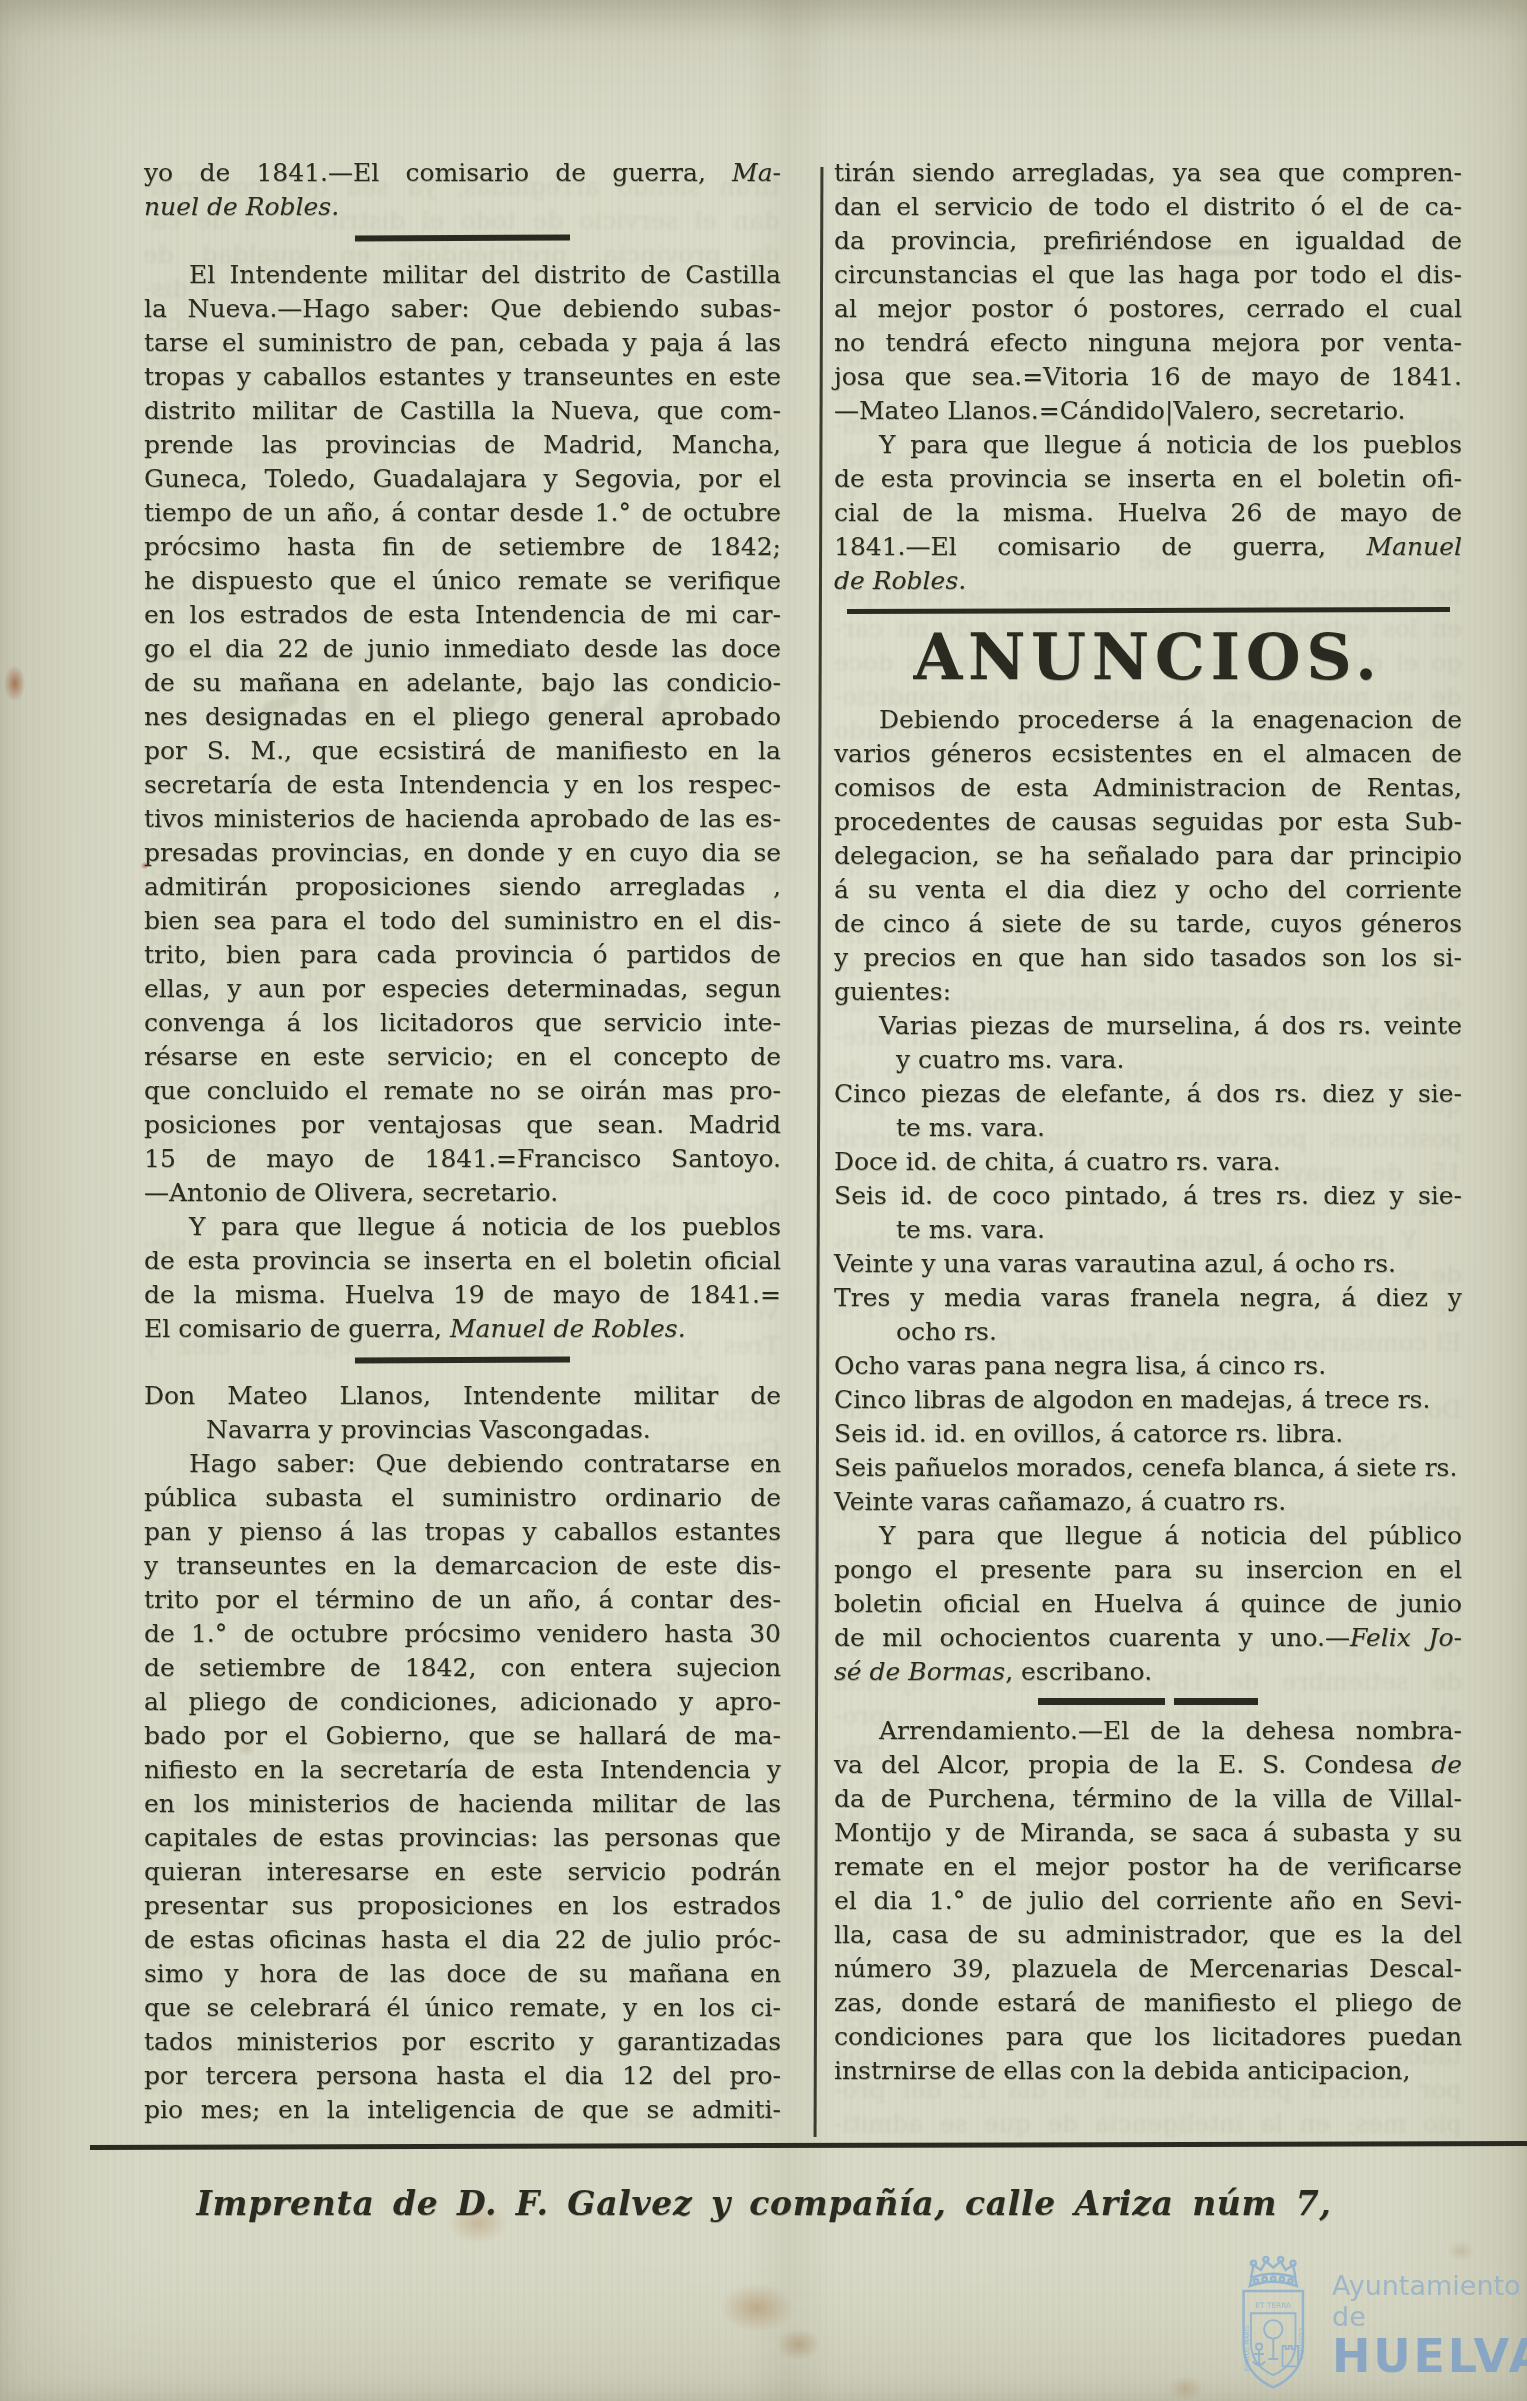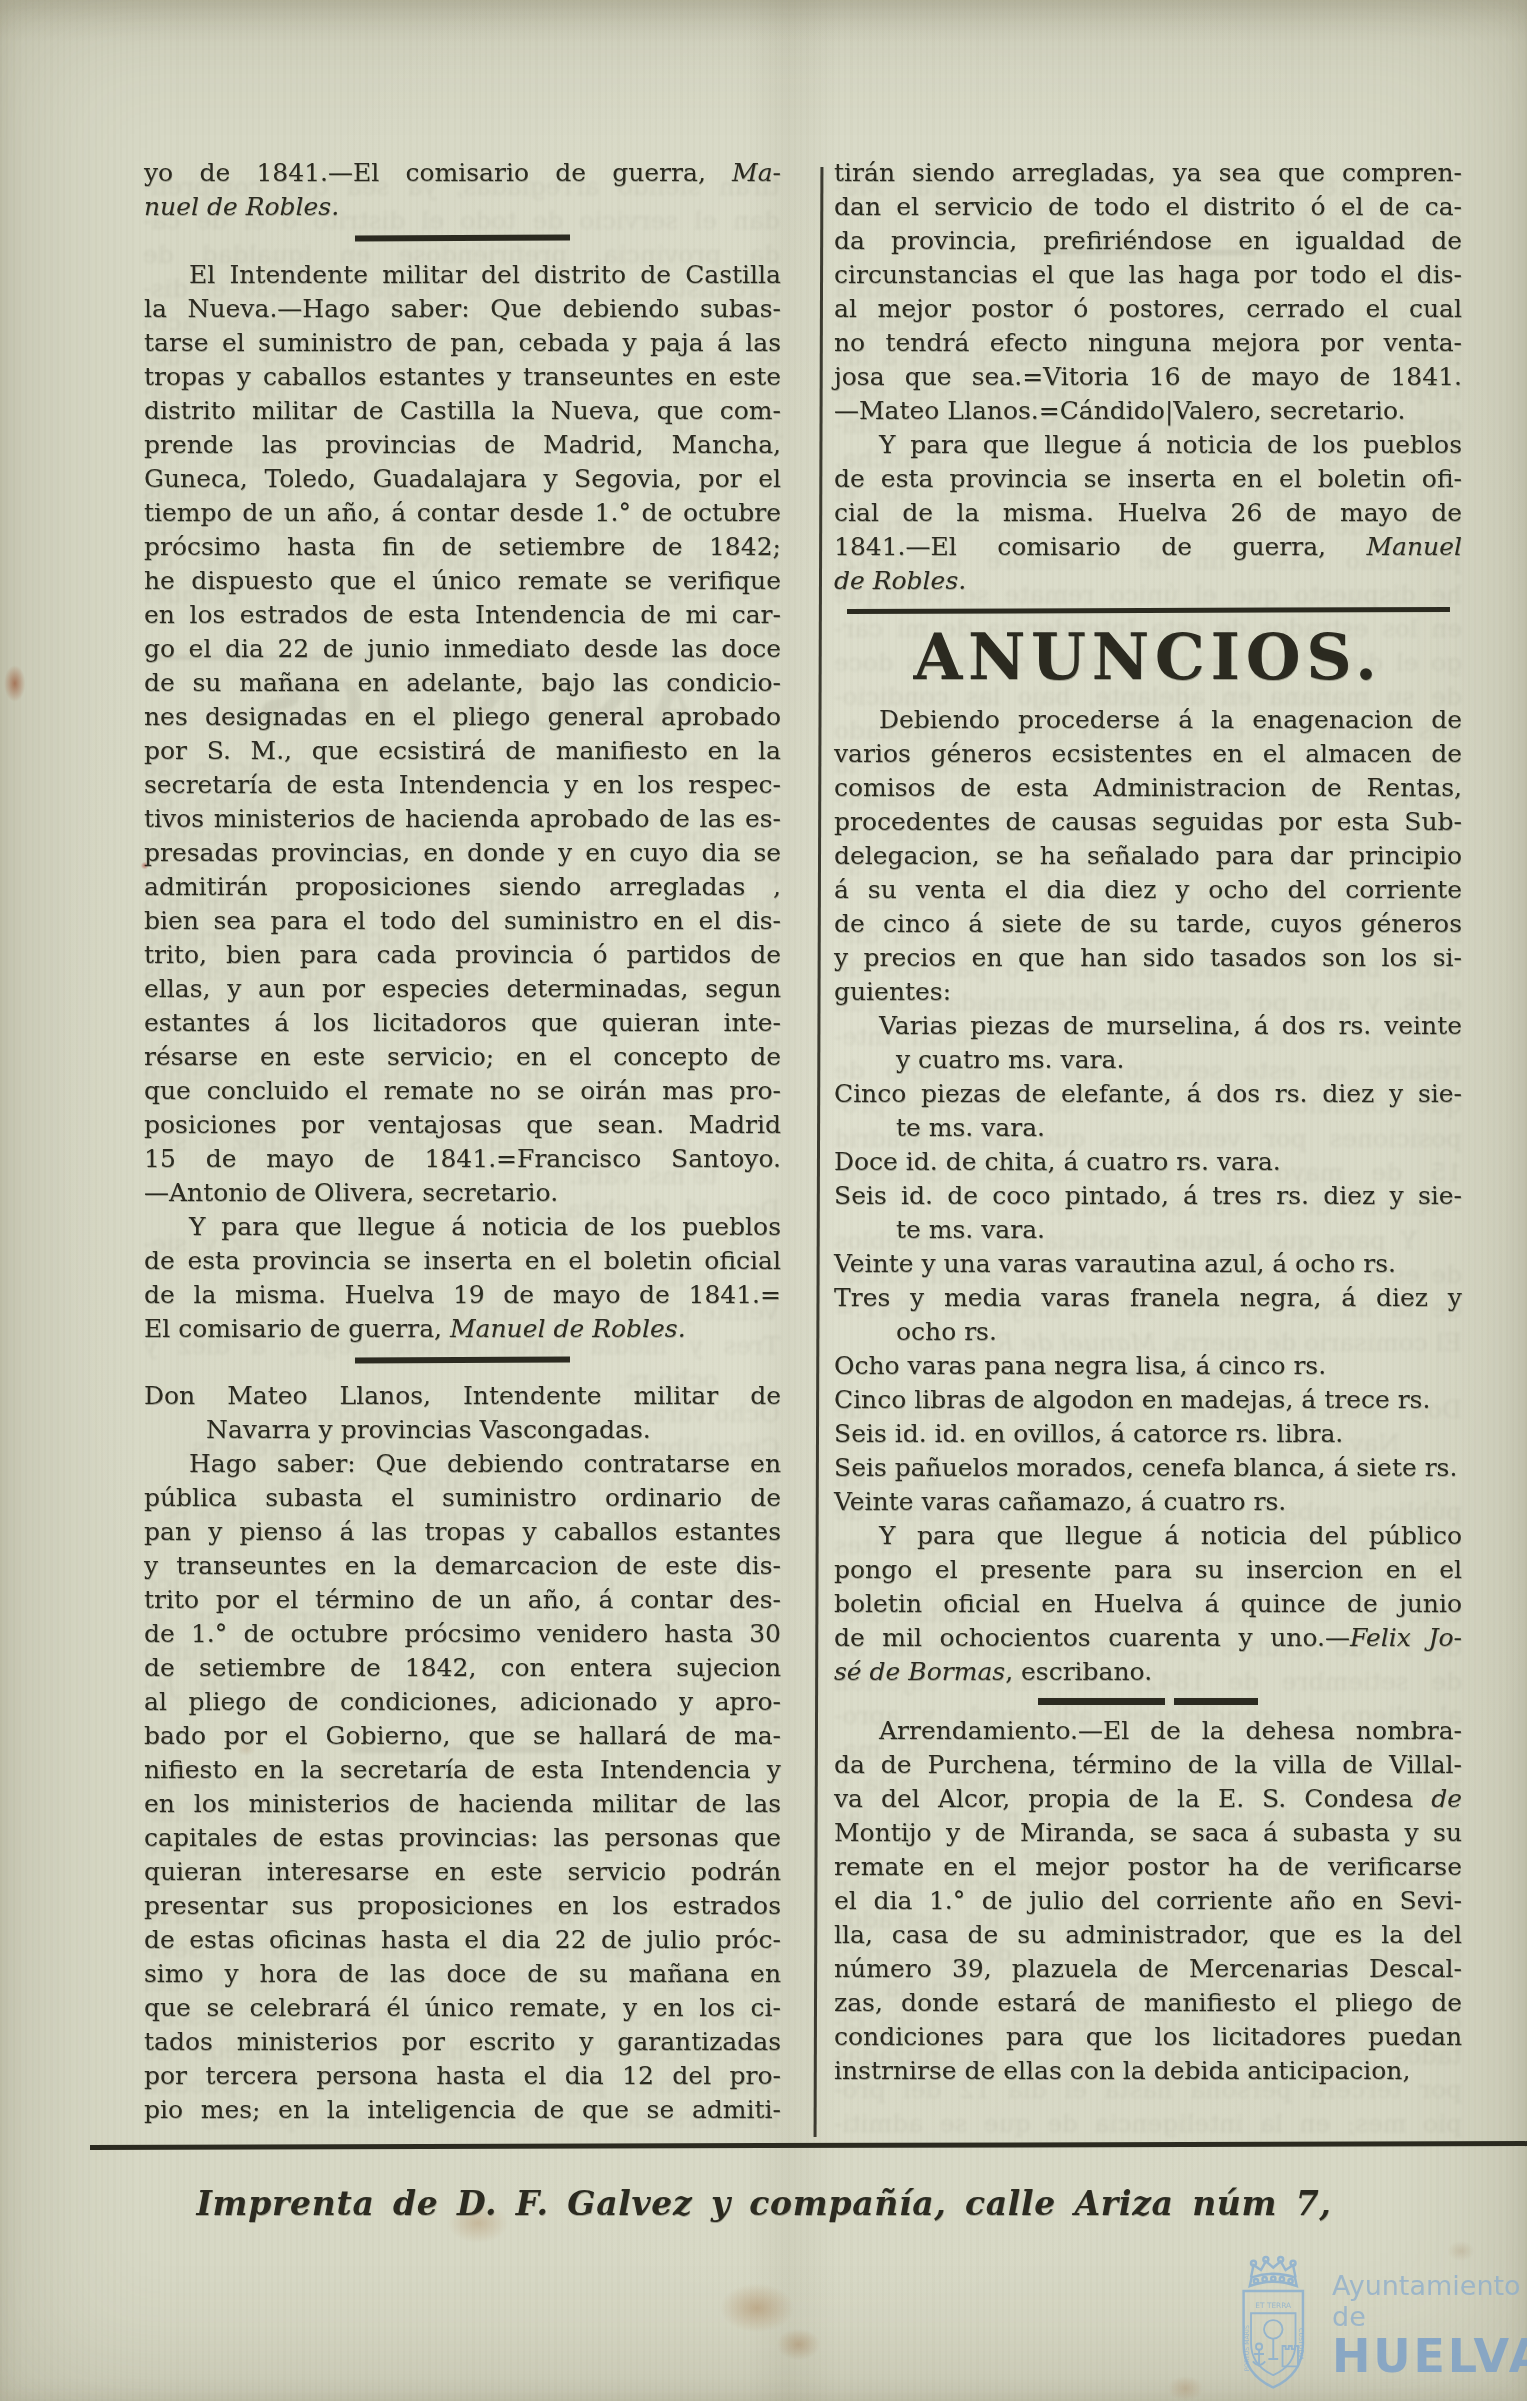--- a/index.html
+++ b/index.html
@@ -255,21 +255,21 @@
         <div class="line"><span>de su mañana en adelante, bajo las condicio-</span></div>
         <div class="line"><span>nes designadas en el pliego general aprobado</span></div>
         <div class="line"><span>por S. M., que ecsistirá de manifiesto en la</span></div>
         <div class="line"><span>secretaría de esta Intendencia y en los respec-</span></div>
         <div class="line"><span>tivos ministerios de hacienda aprobado de las es-</span></div>
         <div class="line"><span>presadas provincias, en donde y en cuyo dia se</span></div>
         <div class="line"><span>admitirán proposiciones siendo arregladas ,</span></div>
         <div class="line"><span>bien sea para el todo del suministro en el dis-</span></div>
         <div class="line"><span>trito, bien para cada provincia ó partidos de</span></div>
         <div class="line"><span>ellas, y aun por especies determinadas, segun</span></div>
-        <div class="line"><span>estantes á los licitadoros que quieran inte-</span></div>
+        <div class="line"><span>convenga á los licitadoros que servicio inte-</span></div>
         <div class="line"><span>résarse en este servicio; en el concepto de</span></div>
         <div class="line"><span>que concluido el remate no se oirán mas pro-</span></div>
         <div class="line"><span>posiciones por ventajosas que sean. Madrid</span></div>
         <div class="line"><span>15 de mayo de 1841.=Francisco Santoyo.</span></div>
         <div class="line end"><span>—Antonio de Olivera, secretario.</span></div>
       </div>
       <div class="para">
         <div class="line indent"><span>Y para que llegue á noticia de los pueblos</span></div>
         <div class="line"><span>de esta provincia se inserta en el boletin oficial</span></div>
         <div class="line"><span>de la misma. Huelva 19 de mayo de 1841.=</span></div>
@@ -360,22 +360,22 @@
         <div class="line"><span>boletin oficial en Huelva á quince de junio</span></div>
         <div class="line"><span>de mil ochocientos cuarenta y uno.—</span><span class="it">Felix Jo-</span></div>
         <div class="line end"><span class="it">sé de Bormas</span><span>, escribano.</span></div>
       </div>
       <div class="rule-thick">
         <span></span>
         <span></span>
       </div>
       <div class="para">
         <div class="line indent"><span>Arrendamiento.—El de la dehesa nombra-</span></div>
+        <div class="line"><span>va del Alcor, propia de la E. S. Condesa </span><span class="it">de</span></div>
         <div class="line"><span>da de Purchena, término de la villa de Villal-</span></div>
-        <div class="line"><span>va del Alcor, propia de la E. S. Condesa </span><span class="it">de</span></div>
         <div class="line"><span>Montijo y de Miranda, se saca á subasta y su</span></div>
         <div class="line"><span>remate en el mejor postor ha de verificarse</span></div>
         <div class="line"><span>el dia 1.° de julio del corriente año en Sevi-</span></div>
         <div class="line"><span>lla, casa de su administrador, que es la del</span></div>
         <div class="line"><span>número 39, plazuela de Mercenarias Descal-</span></div>
         <div class="line"><span>zas, donde estará de manifiesto el pliego de</span></div>
         <div class="line"><span>condiciones para que los licitadores puedan</span></div>
         <div class="line end"><span>instrnirse de ellas con la debida anticipacion,</span></div>
       </div>
     </div>

